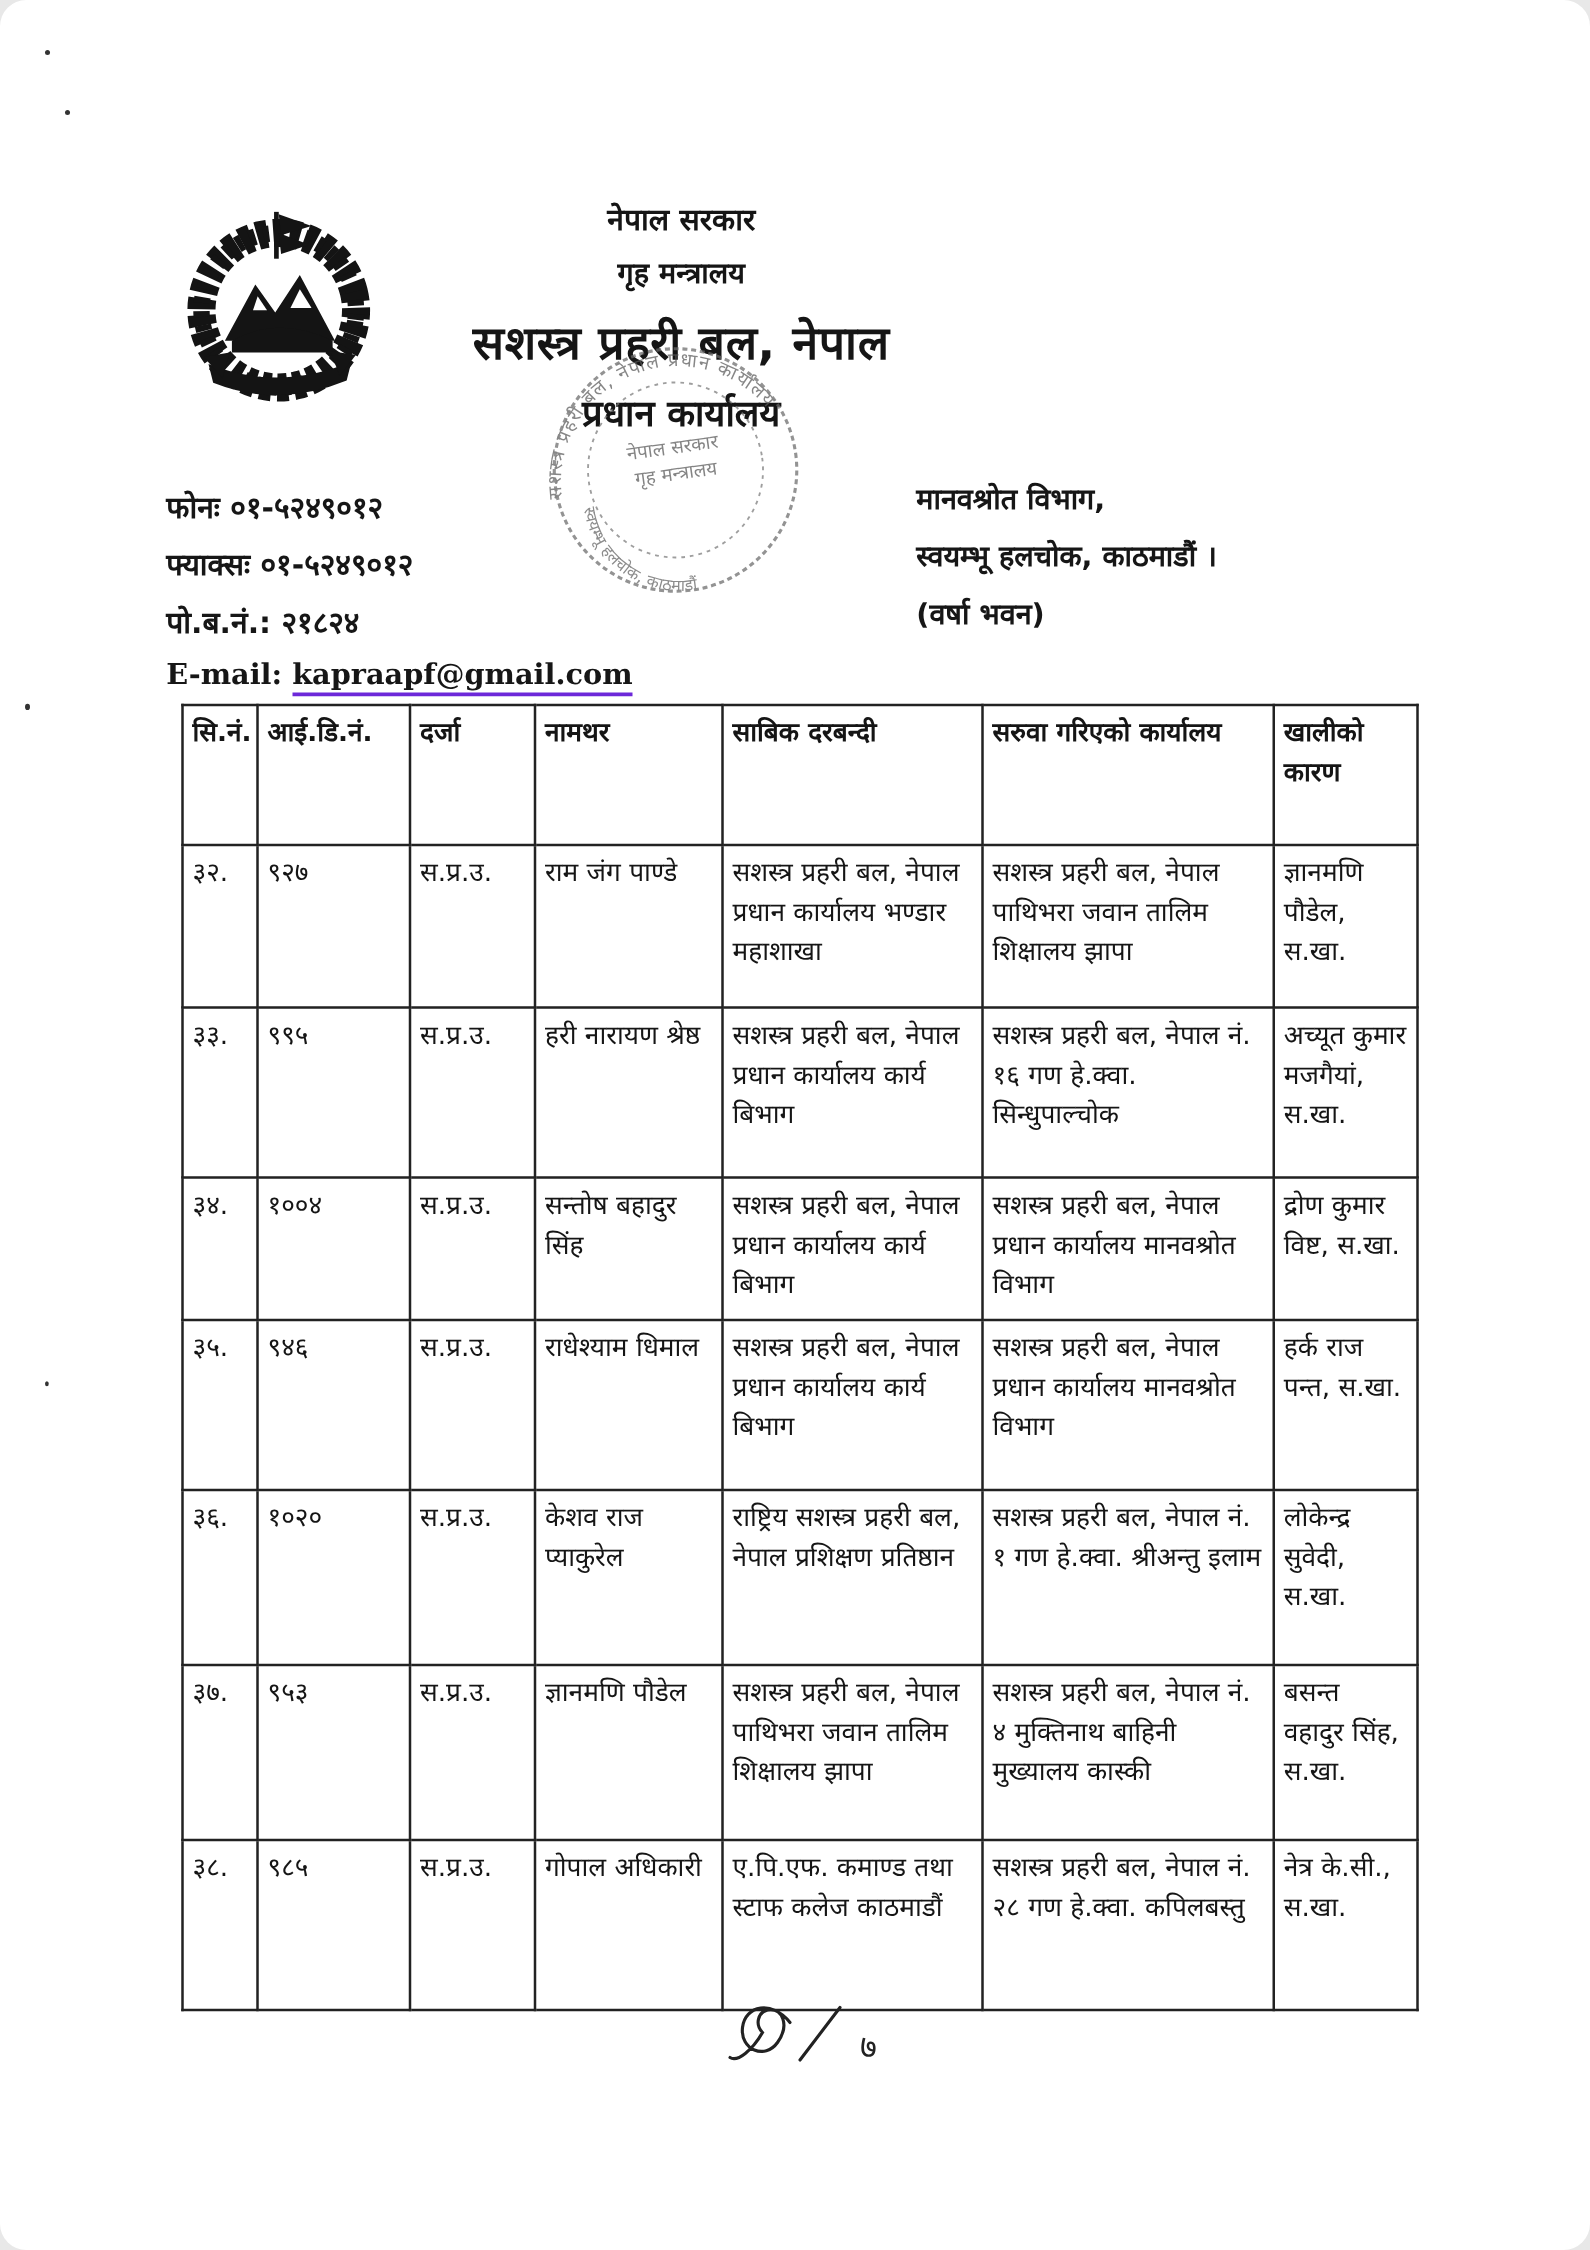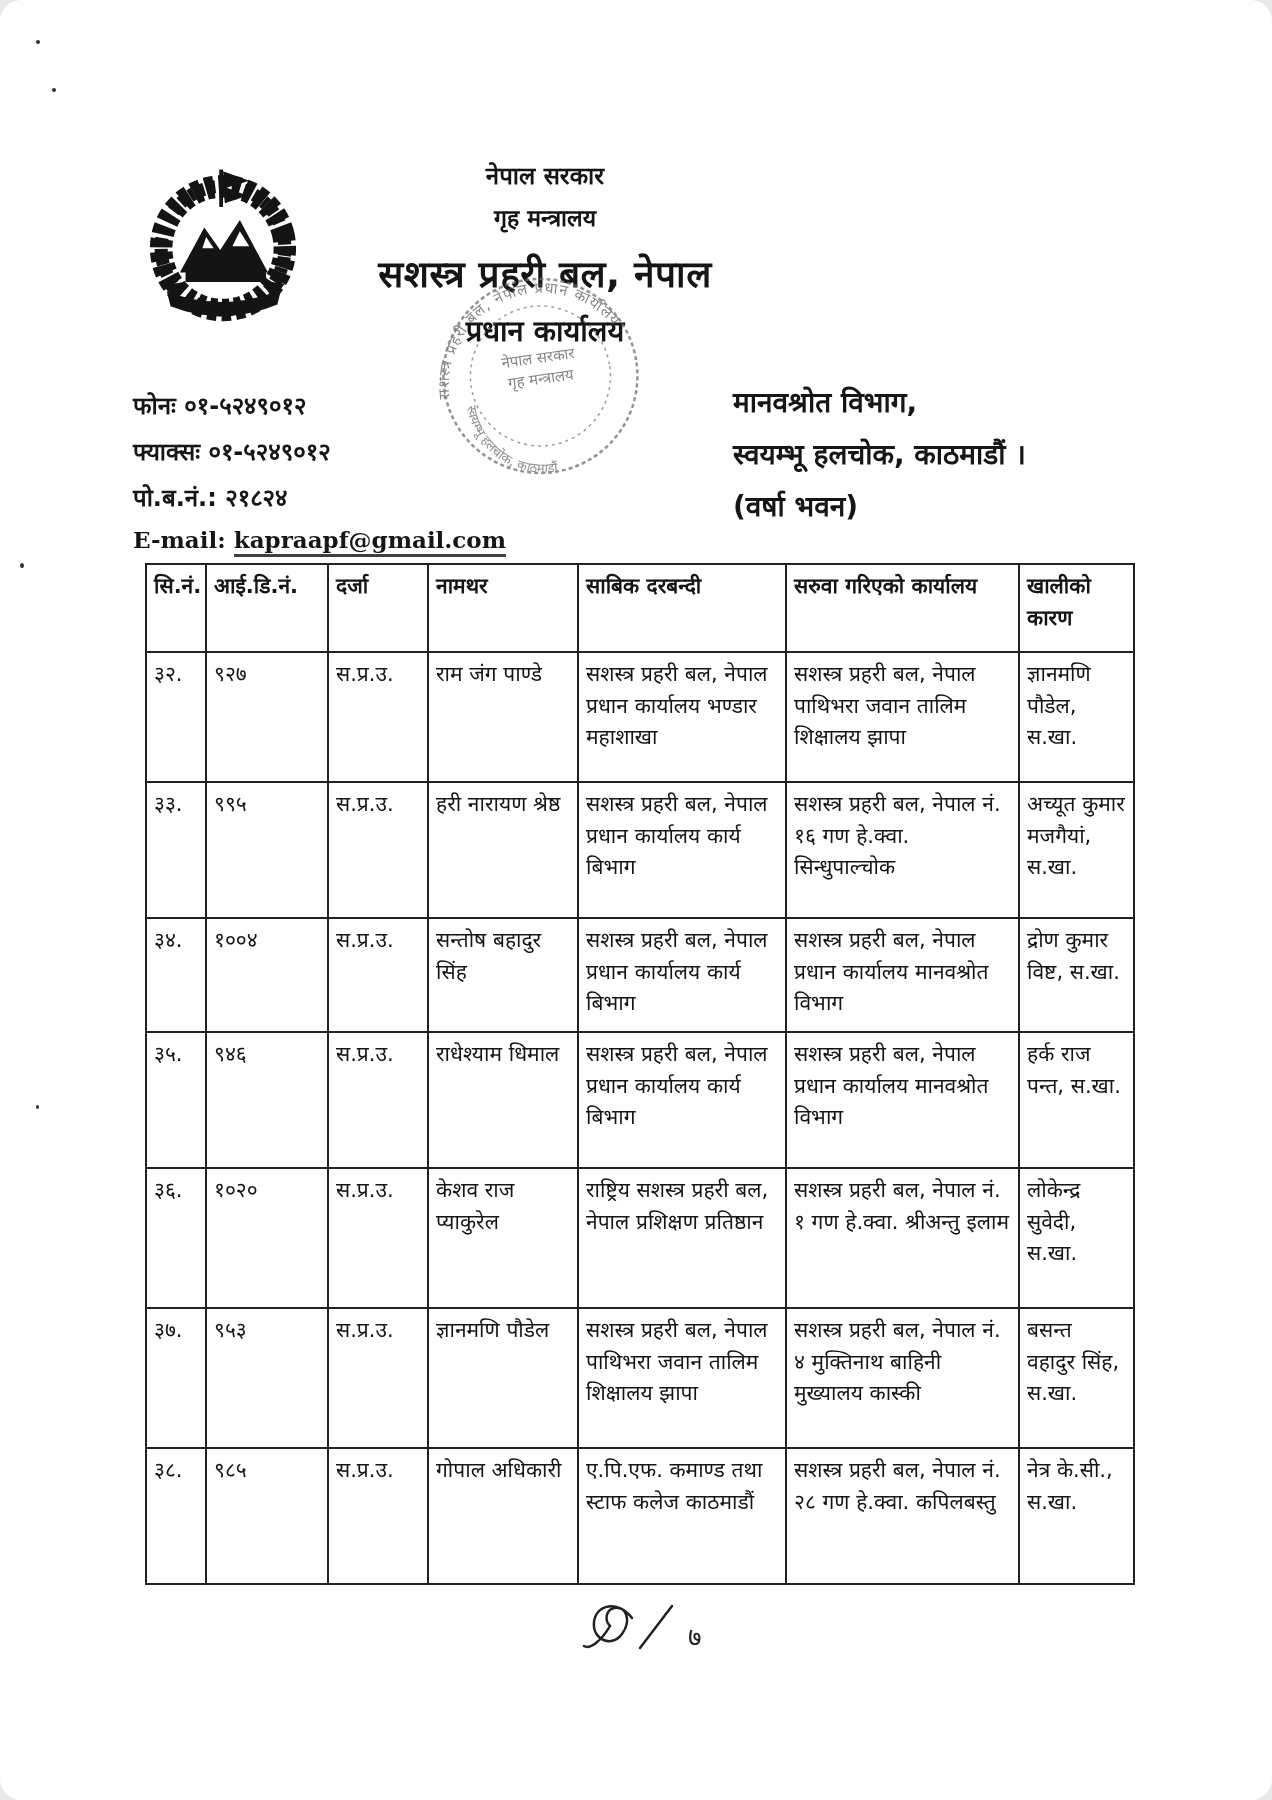--- a/index.html
+++ b/index.html
@@ -28,24 +28,24 @@
   .stamp {
     position: absolute; left: 415px; top: 258px; width: 250px; height: 230px;
     opacity: 0.72; transform: rotate(-8deg);
   }
   .contact-left {
     position: absolute; left: 113px; top: 388px; width: 420px;
     font-size: 24px; font-weight: bold; color: #161616; margin-left: 20px;
   }
   .contact-left .line { margin-bottom: 13px; }
   .contact-left .email-line { font-family: "DejaVu Serif", serif; font-size: 23px; }
-  .contact-left .email-value { border-bottom: 3px solid #404040; padding-bottom: 1px; }
+  .contact-left .email-value { border-bottom: 3px solid #6d28d9; padding-bottom: 1px; }
   .contact-right {
     position: absolute; left: 733px; top: 382px; width: 420px;
-    font-size: 28px; font-weight: bold; color: #161616;
+    font-size: 23px; font-weight: bold; color: #161616;
   }
   .contact-right .line { margin-bottom: 14px; }
   
   table.roster {
     position: absolute; left: 145px; top: 563px; width: 988px;
     border-collapse: collapse; table-layout: fixed;
     font-size: 21px; color: #151515;
   }
   table.roster th, table.roster td {
     border: 2px solid #222;
@@ -144,21 +144,21 @@
     <colgroup>
       <col style="width:60px">
         <col style="width:122px">
         <col style="width:100px">
         <col style="width:150px">
       <col style="width:208px">
         <col style="width:233px">
         <col style="width:115px">
     </colgroup>
     <tbody>
-        <tr style="height:88px">
+        <tr style="height:112px">
       <th>सि.नं.</th>
       <th>आई.डि.नं.</th>
       <th class="c-center">दर्जा</th>
       <th>नामथर</th>
       <th>साबिक दरबन्दी</th>
       <th>सरुवा गरिएको कार्यालय</th>
       <th>खालीको कारण</th>
     </tr>
     <tr style="height:130px">
       <td class="c-center">३२.</td>

